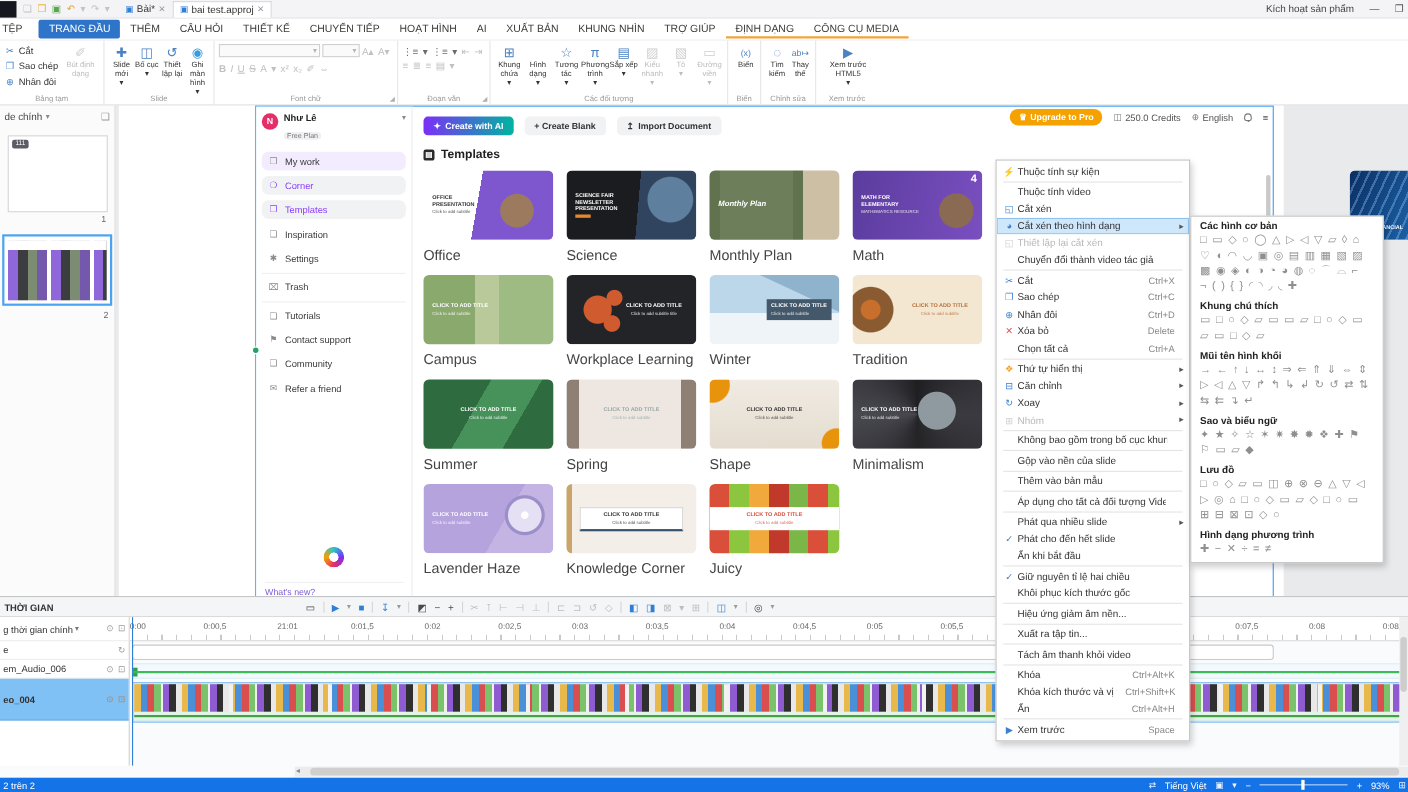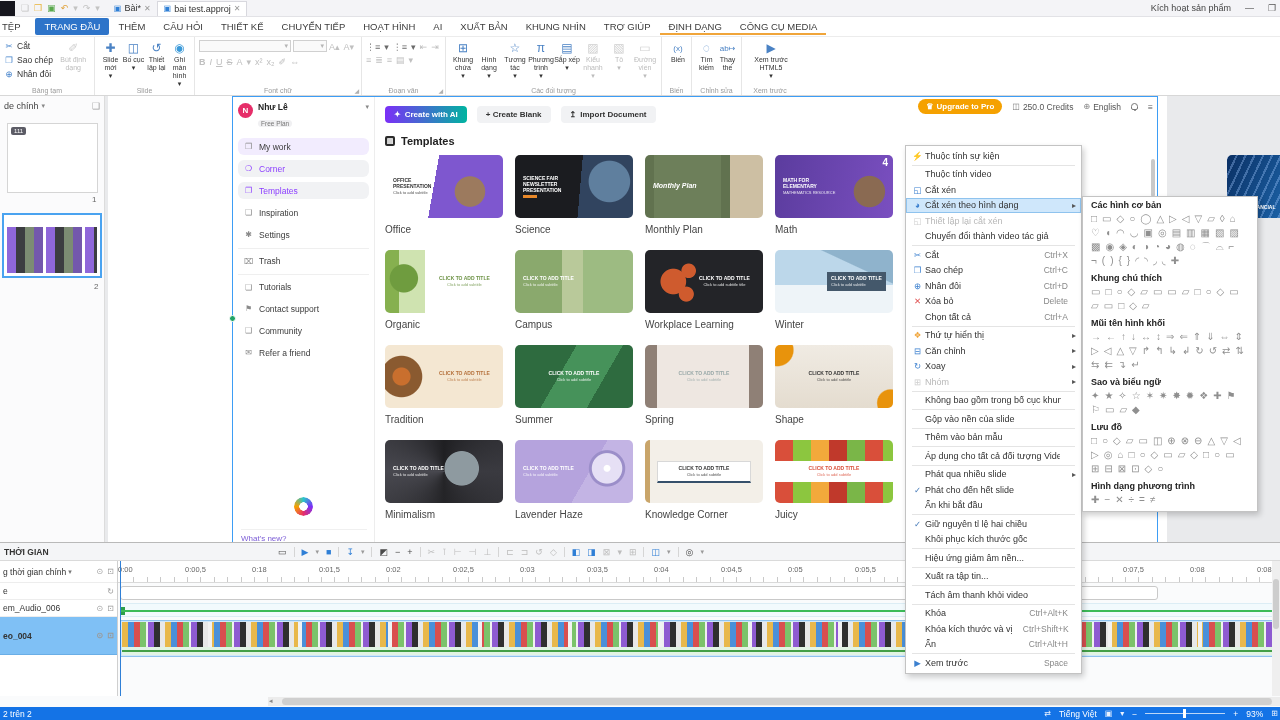--- a/index.html
+++ b/index.html
@@ -114,21 +114,21 @@
   .b-title{position:absolute;left:10px;top:38px;display:flex;align-items:center;gap:6px;font-size:11px;font-weight:bold;color:#222;}
   .b-title .ic{width:10px;height:10px;background:#2b2b2b;border-radius:2px;color:#fff;font-size:7px;display:flex;align-items:center;justify-content:center;}
 
   .grid{position:absolute;left:10px;top:58px;width:525px;display:flex;flex-wrap:wrap;column-gap:12px;row-gap:10px;}
   .card{width:118px;height:85px;}
   .thumb{position:relative;width:118px;height:63px;border-radius:5px;overflow:hidden;background:#ddd;
          display:flex;align-items:center;justify-content:center;}
   .overlay{font-size:5px;font-weight:bold;color:#333;text-align:center;line-height:6px;max-width:90%;}
   .ov-t{white-space:pre-line;}
   .ov-s{font-size:4px;font-weight:normal;opacity:.85;margin-top:1px;}
-  .cname{font-size:10px;color:#444;margin-top:6px;}
+  .cname{font-size:13px;color:#444;margin-top:6px;}
   .card.ta-left .overlay{text-align:left;margin-right:auto;margin-left:8px;}
   .card.fg-white .overlay{color:#fff;}
   .card.fg-green .overlay{color:#6f9448;}
   .card.fg-brown .overlay{color:#b5713c;}
   .card.fg-gray .overlay{color:#98a8a8;}
   .card.fg-red .overlay{color:#d94f3a;}
   .card.italic .ov-t{font-style:italic;font-size:7px;}
   .card.off-right .overlay{margin-left:38%;margin-right:4px;}
   .card.has-chip .ov-t::after{content:"";display:block;width:14px;height:3px;background:#e8882a;margin-top:2px;}
   .card.chip-right .overlay{background:#44586b;color:#fff;padding:3px 4px;margin-left:38%;text-align:left;}
@@ -613,30 +613,20 @@
                   <div class="overlay">
                     <div class="ov-t">MATH FOR
 ELEMENTARY</div>
                     <div class="ov-s">MATHEMATICS RESOURCE</div>
                   </div>
                   <div class="badge">4</div>
                 </div>
                 <div class="cname">Math</div>
               </div>
 
-              <div class="card fg-green off-right">
-                <div class="thumb" style="background:radial-gradient(circle at 16% 45%,#6f9c3f 0 13%,rgba(0,0,0,0) 14%),linear-gradient(90deg,#86b04f 0 12%,#cfe3b0 12% 34%,#ffffff 34%)">
-                  <div class="overlay">
-                    <div class="ov-t">CLICK TO ADD TITLE</div>
-                    <div class="ov-s">Click to add subtitle</div>
-                  </div>
-                  <div class="badge"></div>
-                </div>
-                <div class="cname">Organic</div>
-              </div>
 
               <div class="card ta-left fg-white">
                 <div class="thumb" style="background:linear-gradient(90deg,#8aa96d 0 40%,#b9c99a 40% 58%,#9dbb82 58%)">
                   <div class="overlay">
                     <div class="ov-t">CLICK TO ADD TITLE</div>
                     <div class="ov-s">Click to add subtitle</div>
                   </div>
                   <div class="badge"></div>
                 </div>
                 <div class="cname">Campus</div>
@@ -1189,21 +1179,21 @@
             <span>⊙</span>
             <span>⊡</span>
           </span>
       </div>
     </div>
 
     <div class="ruler">
 
     <div class="ruler-cell"><span>0:00</span></div>
         <div class="ruler-cell"><span>0:00,5</span></div>
-        <div class="ruler-cell"><span>0:18</span></div>
+        <div class="ruler-cell"><span>21:01</span></div>
         <div class="ruler-cell"><span>0:01,5</span></div>
         <div class="ruler-cell"><span>0:02</span></div>
         <div class="ruler-cell"><span>0:02,5</span></div>
         <div class="ruler-cell"><span>0:03</span></div>
         <div class="ruler-cell"><span>0:03,5</span></div>
         <div class="ruler-cell"><span>0:04</span></div>
         <div class="ruler-cell"><span>0:04,5</span></div>
         <div class="ruler-cell"><span>0:05</span></div>
         <div class="ruler-cell"><span>0:05,5</span></div>
         <div class="ruler-cell"><span>0:06</span></div>

